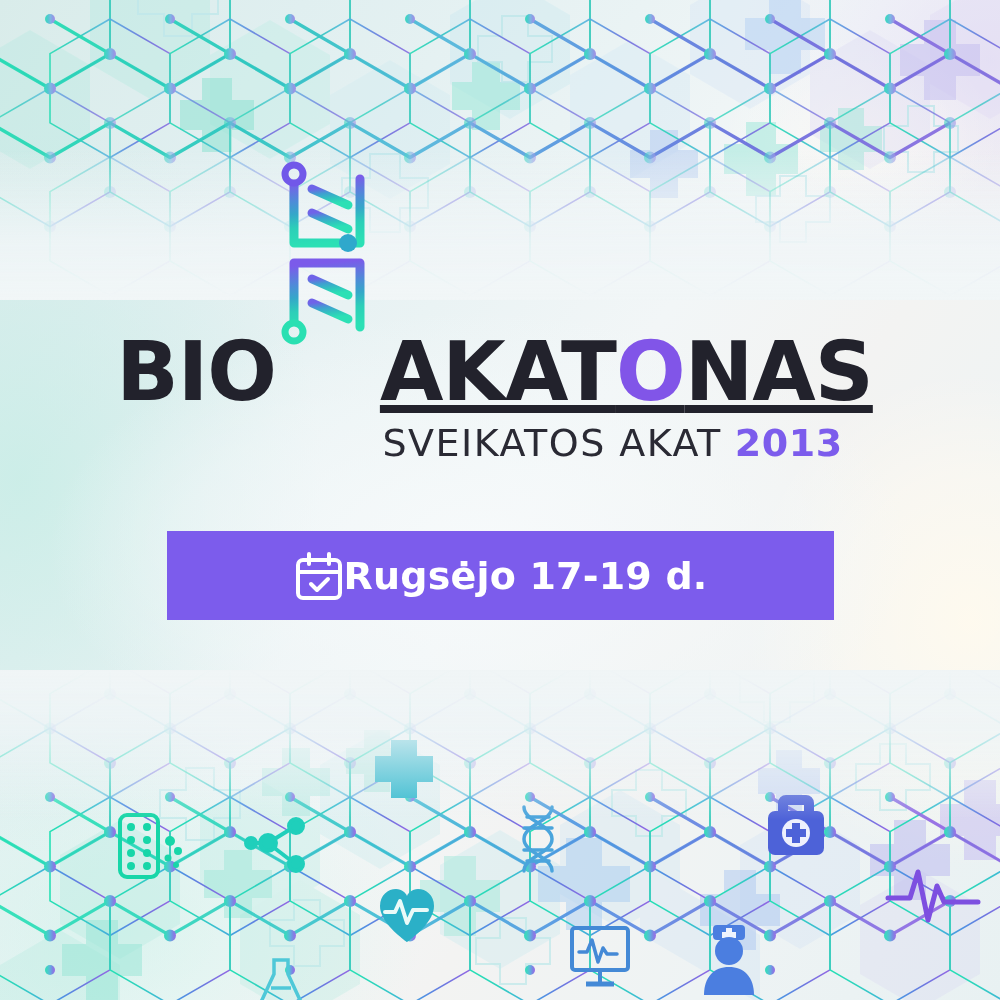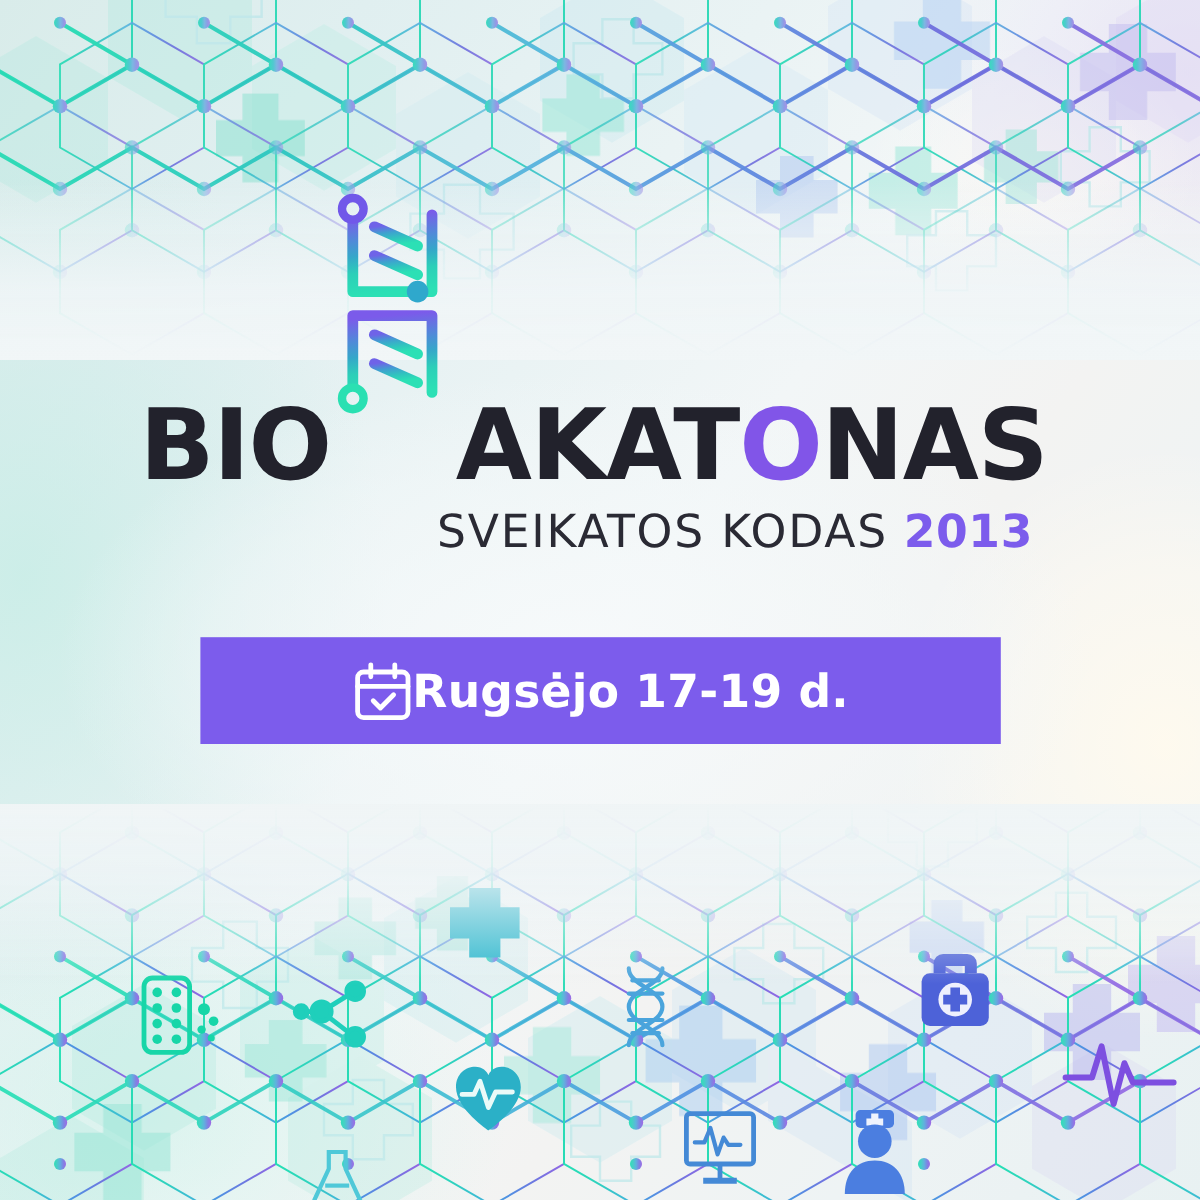--- a/index.html
+++ b/index.html
@@ -101,20 +101,21 @@
   }
   .word-akatonas {
     font-family: "DejaVu Sans", "Liberation Sans", sans-serif;
     font-weight: 700;
     font-size: 82px;
     letter-spacing: -1px;
     color: #22222c;
     line-height: 1;
     margin-bottom: 4px;
     margin-left: -4px;
+    text-decoration: underline;
   }
   .word-akatonas .accent-o { color: #8155e8; }
 
   .sub-row {
     display: flex;
     align-items: baseline;
     margin-top: 4px;
     margin-left: 236px;
   }
   .sub-main {
@@ -705,21 +706,21 @@
           <circle cx="22" cy="17" r="9" fill="none" stroke="#7158e9" stroke-width="7"></circle>
           <circle cx="22" cy="175" r="9" fill="none" stroke="#2ae0b2" stroke-width="7"></circle>
           <circle cx="76" cy="86" r="9" fill="#2fa8cc"></circle>
         </svg>
       </span>
 
       <span class="word-akatonas"><span>AKAT</span><span class="accent-o">O</span><span>NAS</span></span>
     </div>
 
     <div class="sub-row">
-      <span class="sub-main">SVEIKATOS KODAS</span>
+      <span class="sub-main">SVEIKATOS AKAT</span>
       <span class="sub-year">2013</span>
     </div>
   </div>
 
   <div class="date-banner">
     <span class="cal-icon">
       <svg width="50" height="50" viewBox="0 0 50 50" xmlns="http://www.w3.org/2000/svg">
         <g fill="none" stroke="#ffffff" stroke-width="4" stroke-linecap="round" stroke-linejoin="round">
           <rect x="4" y="9" width="42" height="38" rx="5"></rect>
           <line x1="4" y1="21" x2="46" y2="21"></line>

